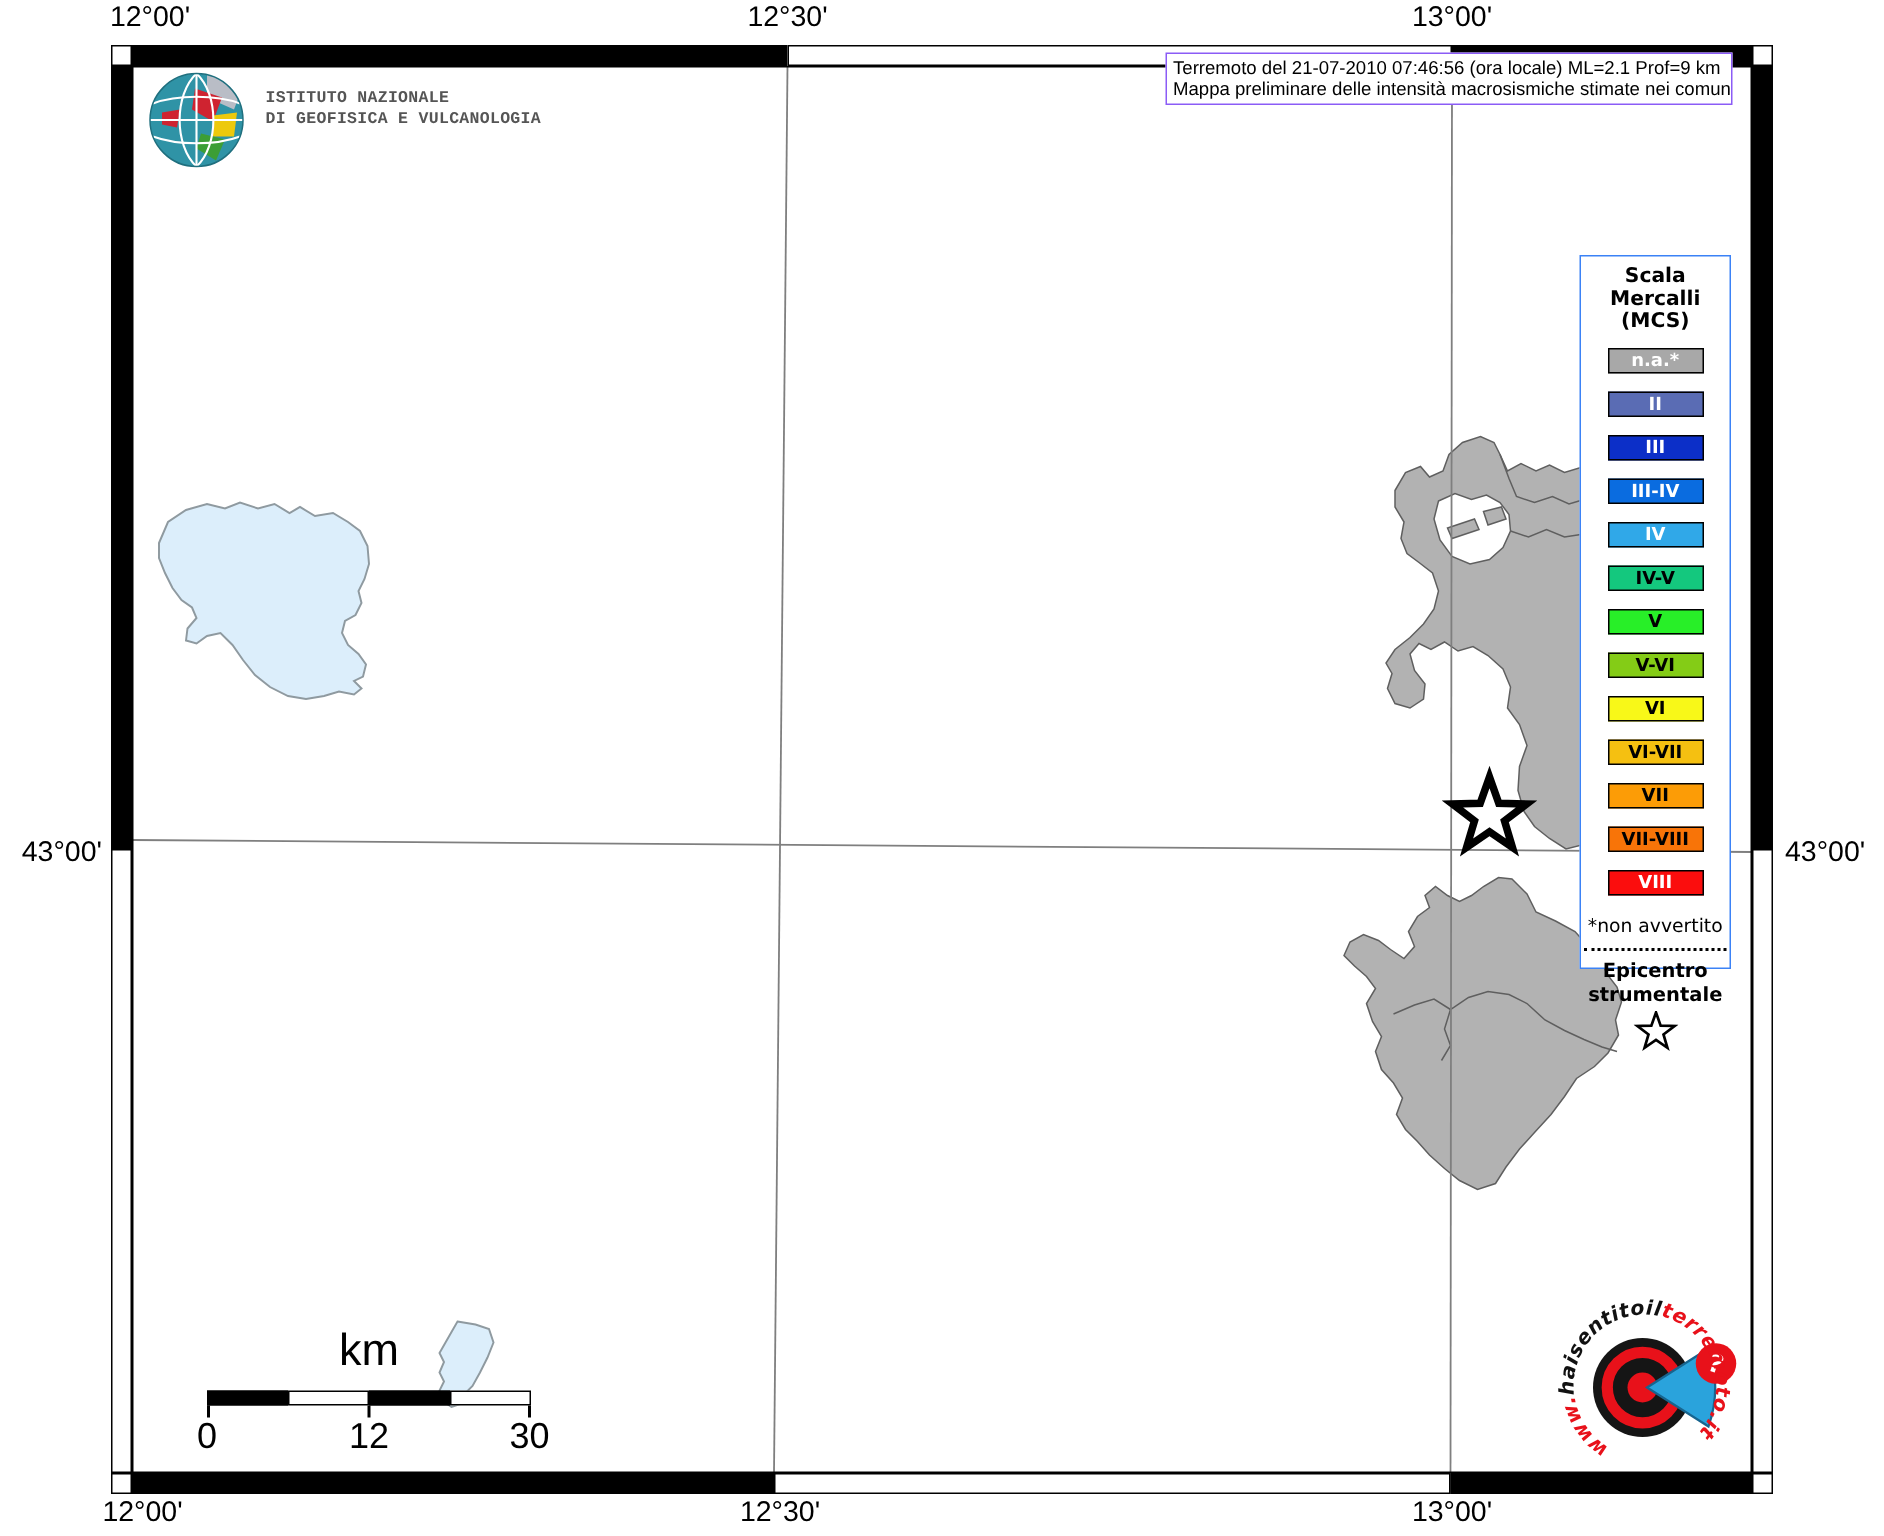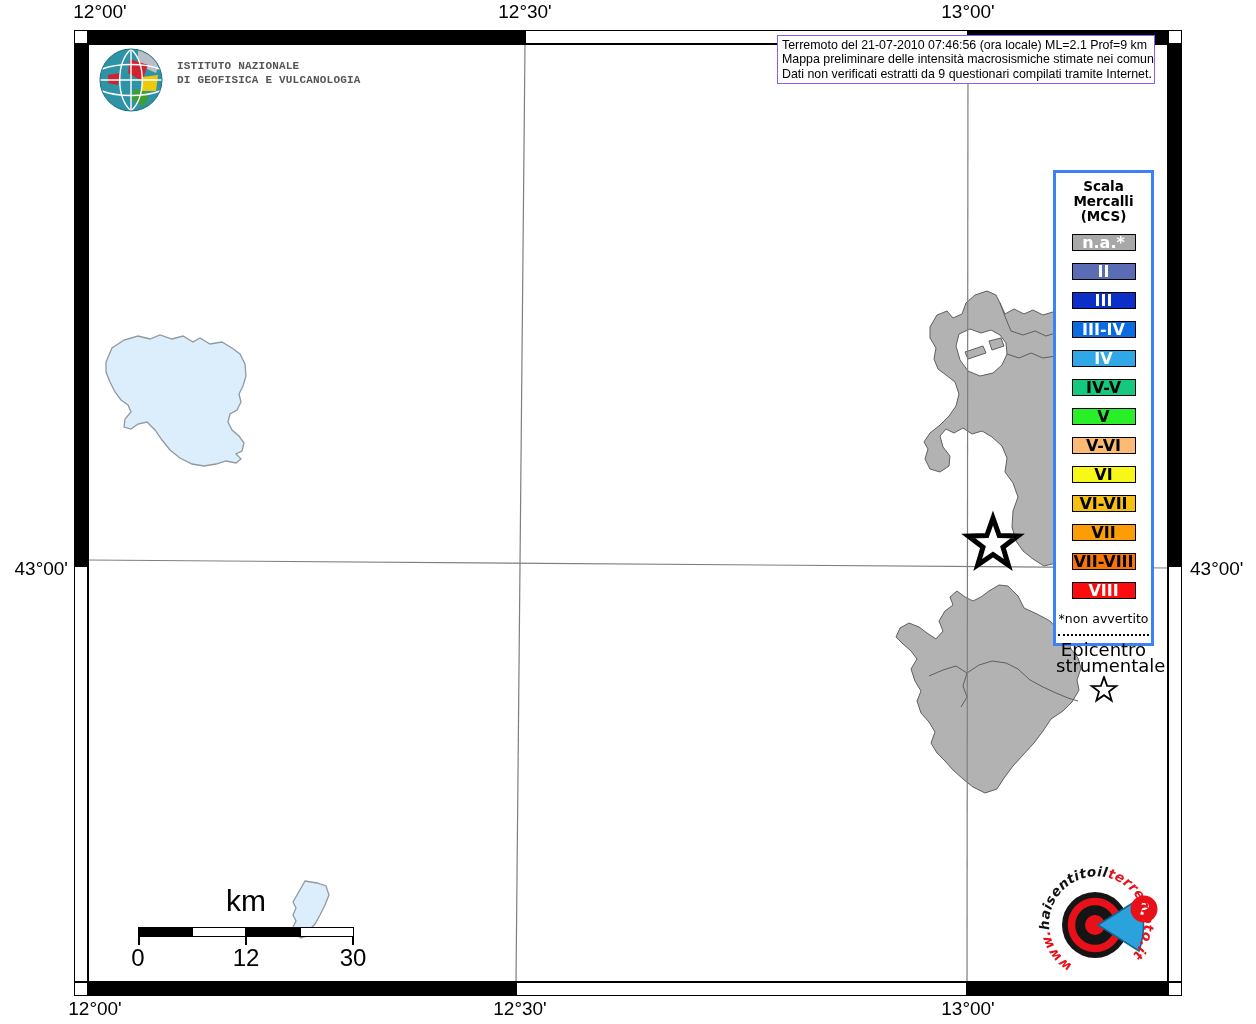--- a/index.html
+++ b/index.html
@@ -27,32 +27,32 @@
   .grid{stroke:#7f7f7f;stroke-width:1.2;}
   
   #info-box{
     position:absolute;left:777px;top:35px;width:378px;box-sizing:border-box;
     background:#fff;border:1px solid #8b5cf6;padding:2px 4px;z-index:3;
     font-size:12.4px;line-height:14.4px;color:#000;white-space:nowrap;overflow:hidden;
   }
   
   #legend{
     position:absolute;left:1053px;top:170px;width:101px;height:476px;box-sizing:border-box;
-    background:#fff;border:3px solid #3b82f6;z-index:3;text-align:center;
+    background:#fff;border:1px solid #3b82f6;z-index:3;text-align:center;
     font-family:"DejaVu Sans",sans-serif;
   }
   .leg-title{font-size:13.5px;font-weight:bold;line-height:15px;}
   .leg-title-wrap{margin-top:6px;}
   .swatch{
     width:64px;height:17px;box-sizing:border-box;border:1px solid #000;
-    margin:7px auto 12px auto;font-size:16px;font-weight:bold;line-height:15px;
+    margin:7px auto 12px auto;font-size:12px;font-weight:bold;line-height:15px;
   }
   .leg-foot{font-size:12.5px;margin-top:9px;}
   .leg-div{border-top:2px dotted #000;margin:8px 2px 0 2px;}
-  .leg-epi{font-size:18px;font-weight:normal;line-height:15.5px;margin-top:6px;}
+  .leg-epi{font-size:13px;font-weight:bold;line-height:15.5px;margin-top:6px;}
   .leg-star{margin-top:3px;}
   
   #scalebar{position:absolute;left:138px;top:927px;width:216px;height:10px;display:flex;z-index:3;}
   #scalebar .seg{height:10px;}
   .sb-tick{position:absolute;width:2px;height:8px;background:#000;top:937px;z-index:3;}
   .sb-lab{position:absolute;top:944px;font-size:24px;width:80px;text-align:center;transform:translateX(-40px);z-index:3;}
   #km-label{position:absolute;left:246px;top:884px;font-size:30px;width:80px;text-align:center;transform:translateX(-40px);z-index:3;}
   
   #ingv{position:absolute;left:98px;top:47px;display:flex;align-items:flex-start;z-index:3;}
   #ingv-text{margin-left:9px;margin-top:13px;color:#555;font-weight:bold;
@@ -131,37 +131,36 @@
   <line class="grid" x1="88" y1="560" x2="1168" y2="568"></line>
 
   <polygon points="993,518 999.2,535.5 1017.7,536 1003,547.2 1008.3,565 993,554.5 977.7,565 983,547.2 968.3,536 986.8,535.5" fill="#ffffff" stroke="#000000" stroke-width="5" stroke-linejoin="miter"></polygon>
 
   <rect x="88.5" y="44.5" width="1079" height="937" fill="none" stroke="#000" stroke-width="1"></rect>
 </svg>
 
 <div id="info-box">
   <div>Terremoto del 21-07-2010 07:46:56 (ora locale) ML=2.1 Prof=9 km</div>
   <div>Mappa preliminare delle intensità macrosismiche stimate nei comuni</div>
-  <div>Dati non verificati estratti da 9 questionari compilati tramite Internet.</div>
 </div>
 
 <div id="legend">
   <div class="leg-title-wrap">
     <div class="leg-title">Scala</div>
     <div class="leg-title">Mercalli</div>
     <div class="leg-title">(MCS)</div>
   </div>
   <div class="swatch" style="margin-top: 10px; background-color: rgb(168, 168, 168); color: rgb(255, 255, 255);">n.a.*</div>
   <div class="swatch" style="background-color: rgb(90, 108, 180); color: rgb(255, 255, 255);">II</div>
   <div class="swatch" style="background-color: rgb(12, 47, 200); color: rgb(255, 255, 255);">III</div>
   <div class="swatch" style="background-color: rgb(10, 108, 224); color: rgb(255, 255, 255);">III-IV</div>
   <div class="swatch" style="background-color: rgb(48, 168, 232); color: rgb(255, 255, 255);">IV</div>
   <div class="swatch" style="background-color: rgb(20, 200, 126); color: rgb(0, 0, 0);">IV-V</div>
   <div class="swatch" style="background-color: rgb(40, 239, 40); color: rgb(0, 0, 0);">V</div>
-  <div class="swatch" style="background-color: #fdba74; color: rgb(0, 0, 0);">V-VI</div>
+  <div class="swatch" style="background-color: #84cc16; color: rgb(0, 0, 0);">V-VI</div>
   <div class="swatch" style="background-color: rgb(248, 248, 24); color: rgb(0, 0, 0);">VI</div>
   <div class="swatch" style="background-color: rgb(245, 192, 17); color: rgb(0, 0, 0);">VI-VII</div>
   <div class="swatch" style="background-color: rgb(252, 156, 6); color: rgb(0, 0, 0);">VII</div>
   <div class="swatch" style="background-color: rgb(248, 116, 8); color: rgb(0, 0, 0);">VII-VIII</div>
   <div class="swatch" style="background-color: rgb(251, 13, 13); color: #ffffff;">VIII</div>
   <div class="leg-foot">*non avvertito</div>
   <div class="leg-div"></div>
   <div class="leg-epi">
     <div>Epicentro</div>
     <div>strumentale</div>

